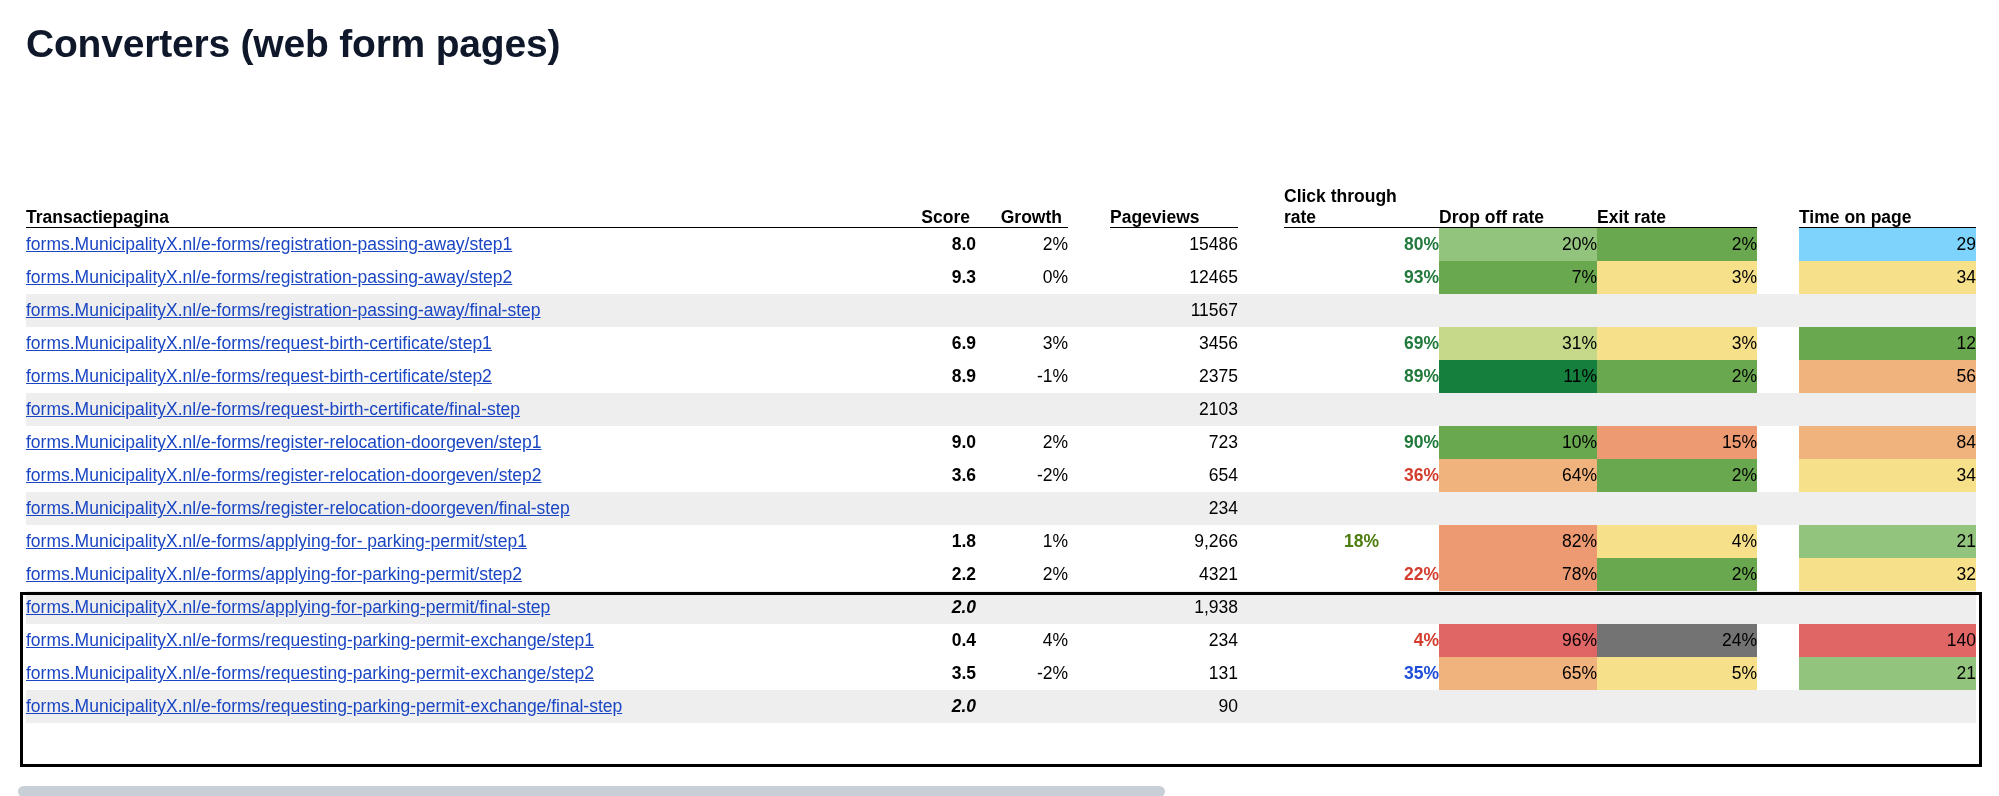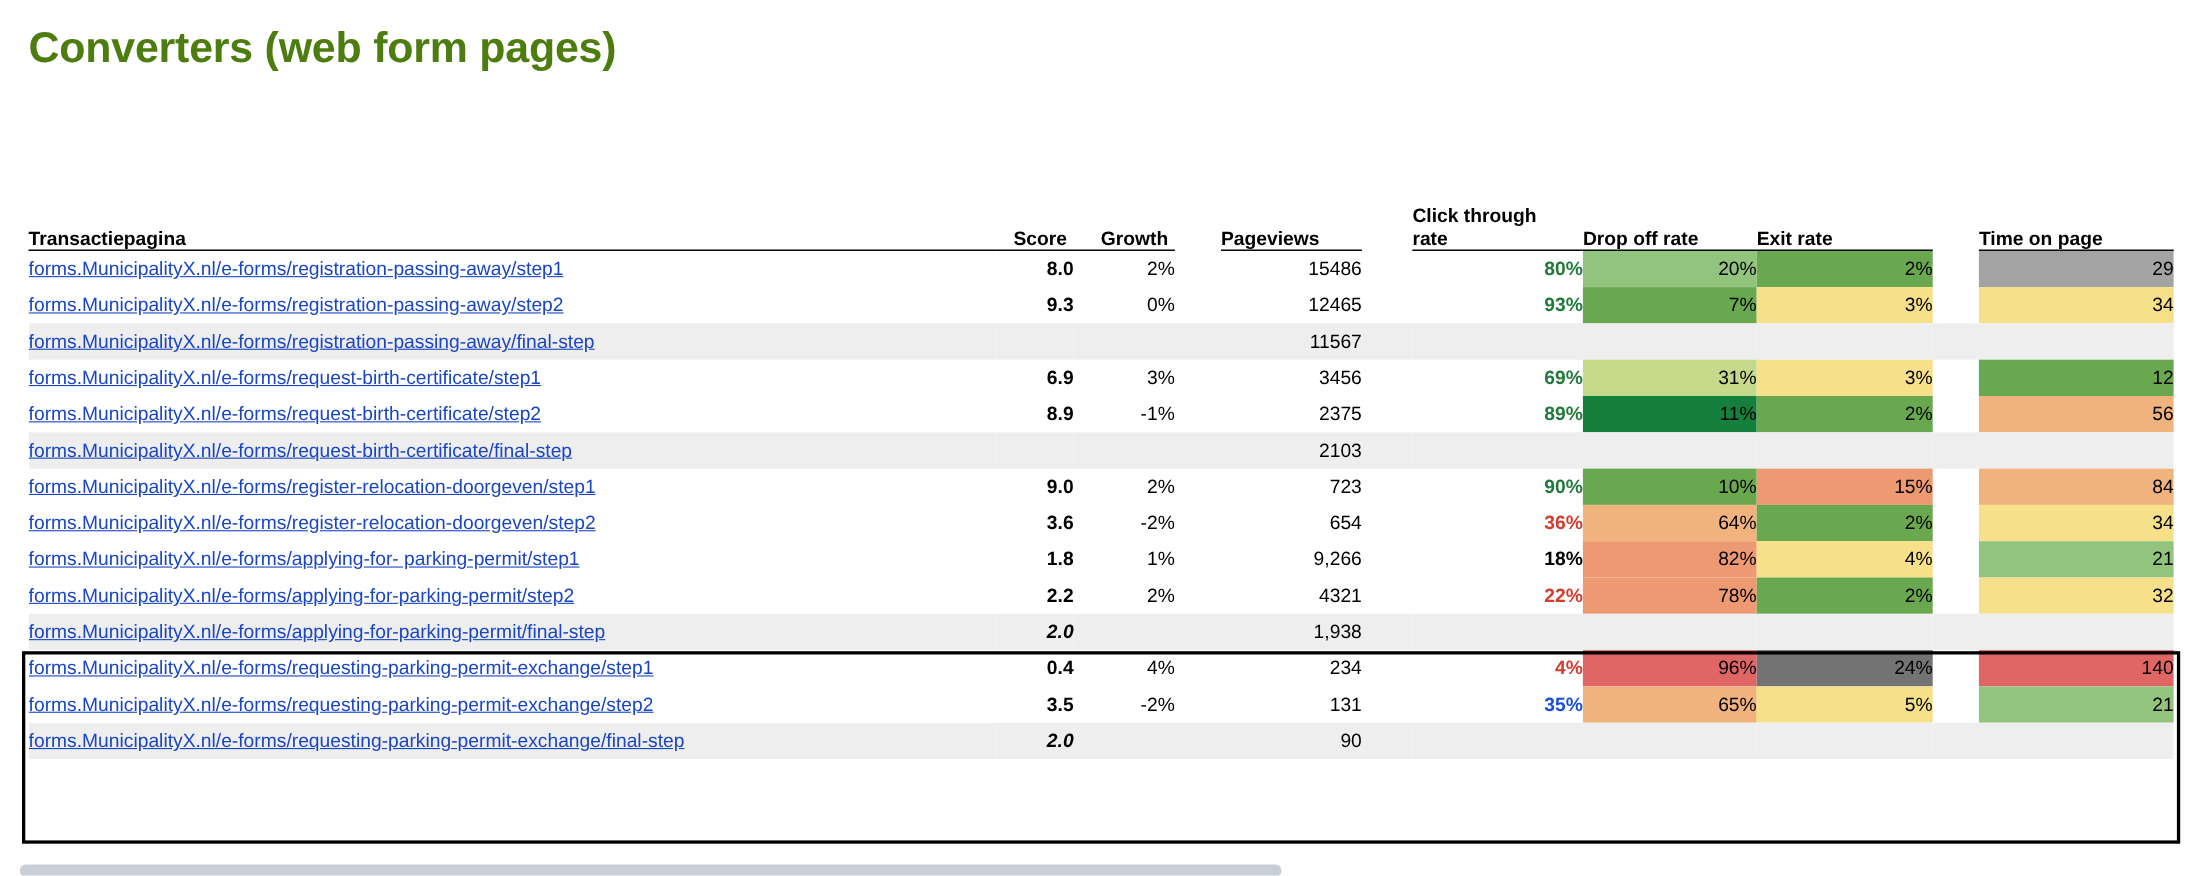--- a/index.html
+++ b/index.html
@@ -21,21 +21,21 @@
     box-sizing: border-box;
     padding: 0;
   }
   .title {
     position: absolute;
     left: 26px;
     top: 22px;
     font-size: 39px;
     font-weight: bold;
     letter-spacing: -0.2px;
-    color: #4d7c0f;
+    color: #0f172a;
   }
   .table-wrap {
     position: absolute;
     left: 26px;
     top: 186px;
     width: 1950px;
   }
   table.report {
     border-collapse: collapse;
     width: 1950px;
@@ -181,21 +181,21 @@
             <td class="url"><a href="#">forms.MunicipalityX.nl/e-forms/registration-passing-away/step1</a></td>
             <td class="num">8.0</td>
             <td class="numplain">2%</td>
             <td></td>
             <td class="cellplain">15486</td>
             <td></td>
             <td class="cell" style="color: rgb(33, 122, 60);">80%</td>
             <td class="cellplain" style="background: rgb(147, 196, 125);">20%</td>
             <td class="cellplain" style="background: rgb(106, 168, 79);">2%</td>
             <td></td>
-            <td class="cellplain" style="background: #a3a3a3;">29</td>
+            <td class="cellplain" style="background: #7dd3fc;">29</td>
           </tr>
           <tr>
             <td class="url"><a href="#">forms.MunicipalityX.nl/e-forms/registration-passing-away/step2</a></td>
             <td class="num">9.3</td>
             <td class="numplain">0%</td>
             <td></td>
             <td class="cellplain">12465</td>
             <td></td>
             <td class="cell" style="color: rgb(33, 122, 60);">93%</td>
             <td class="cellplain" style="background: rgb(106, 168, 79);">7%</td>
@@ -274,28 +274,41 @@
             <td class="numplain">-2%</td>
             <td></td>
             <td class="cellplain">654</td>
             <td></td>
             <td class="cell" style="color: rgb(211, 61, 46);">36%</td>
             <td class="cellplain" style="background: rgb(240, 179, 126);">64%</td>
             <td class="cellplain" style="background: rgb(106, 168, 79);">2%</td>
             <td></td>
             <td class="cellplain" style="background: rgb(246, 224, 138);">34</td>
           </tr>
+          <tr class="shaded">
+            <td class="url"><a href="#">forms.MunicipalityX.nl/e-forms/register-relocation-doorgeven/final-step</a></td>
+            <td class="num"></td>
+            <td class="numplain"></td>
+            <td></td>
+            <td class="cellplain">234</td>
+            <td></td>
+            <td class="cell"></td>
+            <td class="cellplain"></td>
+            <td class="cellplain"></td>
+            <td></td>
+            <td class="cellplain"></td>
+          </tr>
           <tr>
             <td class="url"><a href="#">forms.MunicipalityX.nl/e-forms/applying-for- parking-permit/step1</a></td>
             <td class="num">1.8</td>
             <td class="numplain">1%</td>
             <td></td>
             <td class="cellplain">9,266</td>
             <td></td>
-            <td class="cell" style="color: #000000;">18%</td>
+            <td class="cell" style="color: #4d7c0f; text-align: center;">18%</td>
             <td class="cellplain" style="background: rgb(237, 154, 114);">82%</td>
             <td class="cellplain" style="background: rgb(246, 224, 138);">4%</td>
             <td></td>
             <td class="cellplain" style="background: rgb(147, 196, 125);">21</td>
           </tr>
           <tr>
             <td class="url"><a href="#">forms.MunicipalityX.nl/e-forms/applying-for-parking-permit/step2</a></td>
             <td class="num">2.2</td>
             <td class="numplain">2%</td>
             <td></td>

